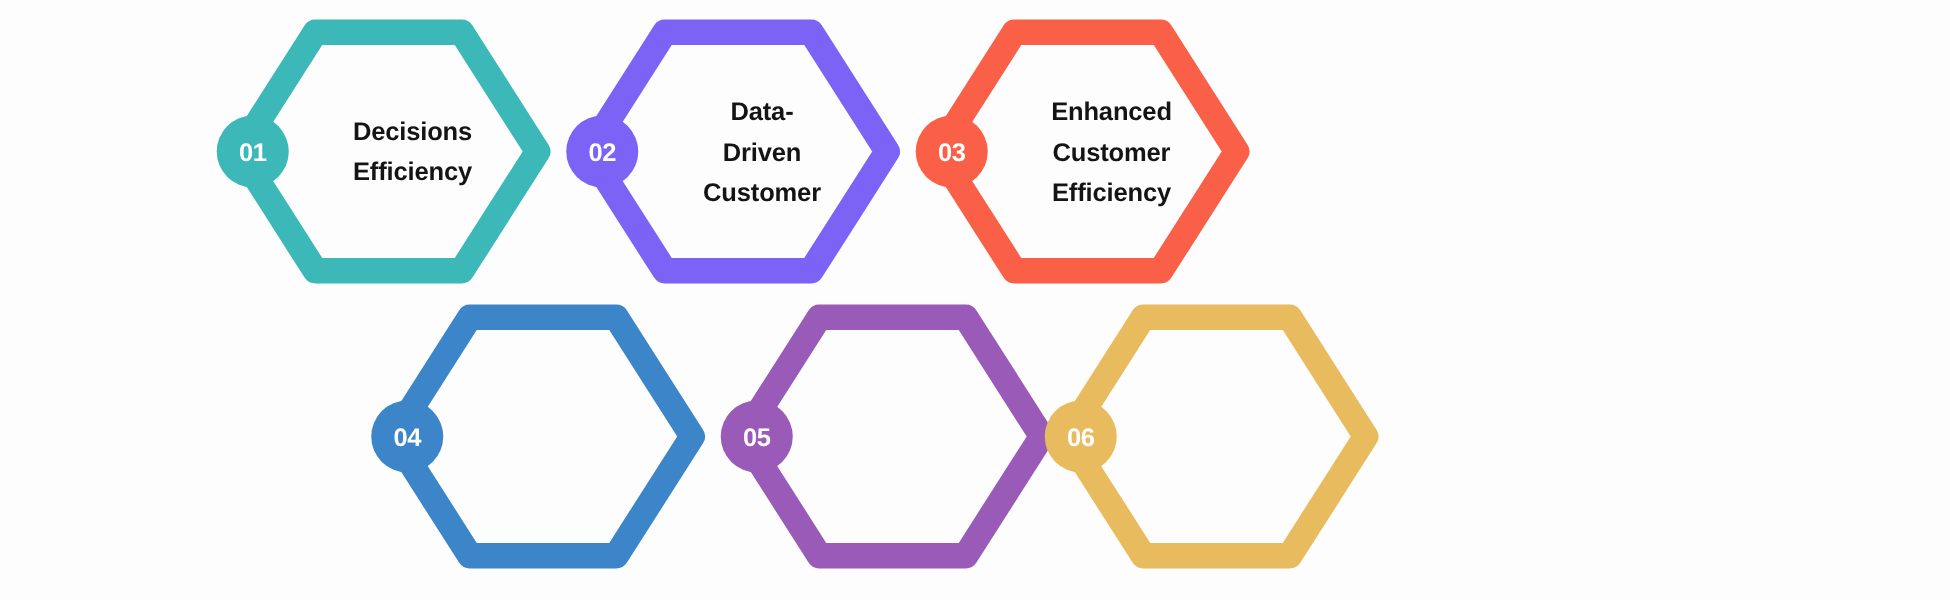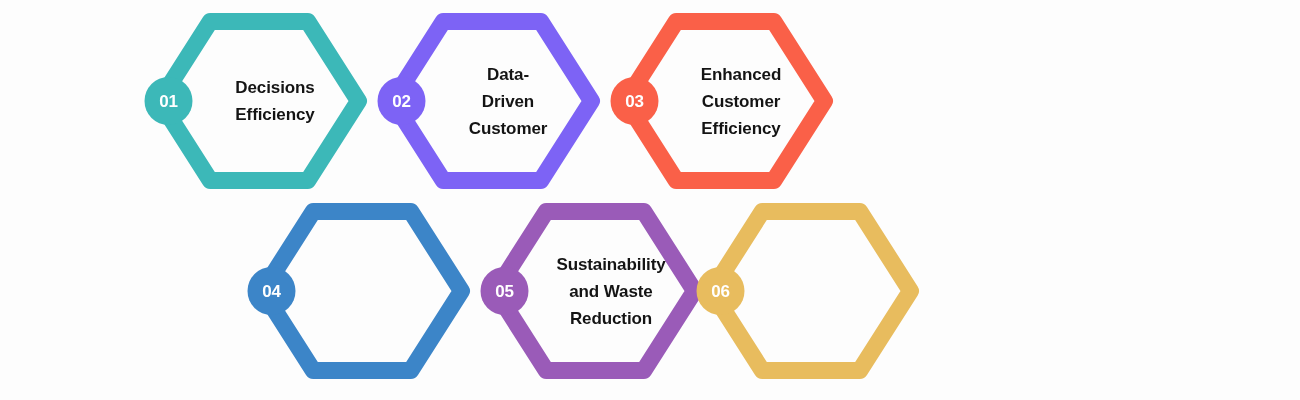--- a/index.html
+++ b/index.html
@@ -101,23 +101,20 @@
         <circle cx="18.5" cy="89.0" r="24" fill="#3c85c8"></circle>
         <text class="hex-badge-text" x="18.5" y="95.0" text-anchor="middle">04</text>
       </svg>
     </div>
     <div class="hex-node row-bot" style="left: 486px;">
       <svg class="hex-svg" viewBox="0 0 218 178">
         <polygon points="60.2,9.5 157.8,9.5 208.5,89.0 157.8,168.5 60.2,168.5 9.5,89.0" fill="none" stroke="#9a5bb8" stroke-width="17" stroke-linejoin="round"></polygon>
         <circle cx="18.5" cy="89.0" r="24" fill="#9a5bb8"></circle>
         <text class="hex-badge-text" x="18.5" y="95.0" text-anchor="middle">05</text>
       </svg>
-      <div class="hex-label">Sustainability
-and Waste
-Reduction</div>
     </div>
     <div class="hex-node row-bot" style="left: 702px;">
       <svg class="hex-svg" viewBox="0 0 218 178">
         <polygon points="60.2,9.5 157.8,9.5 208.5,89.0 157.8,168.5 60.2,168.5 9.5,89.0" fill="none" stroke="#e8bc5e" stroke-width="17" stroke-linejoin="round"></polygon>
         <circle cx="18.5" cy="89.0" r="24" fill="#e8bc5e"></circle>
         <text class="hex-badge-text" x="18.5" y="95.0" text-anchor="middle">06</text>
       </svg>
     </div>
   </div>
 

